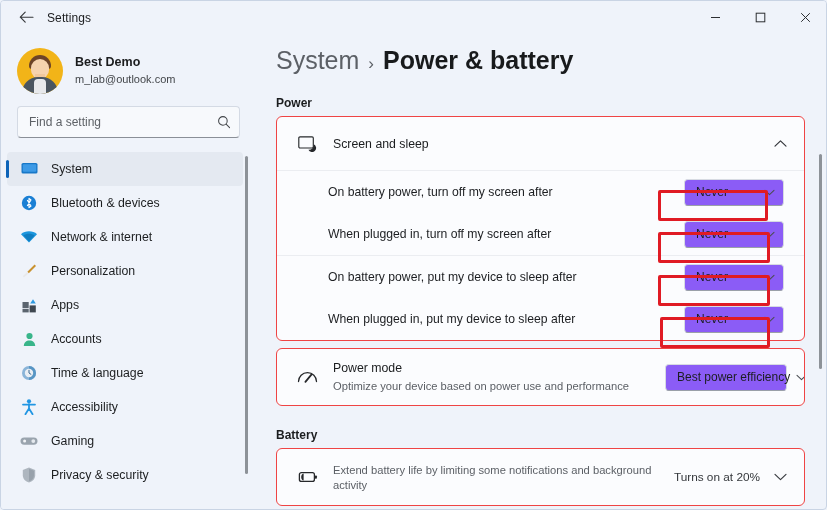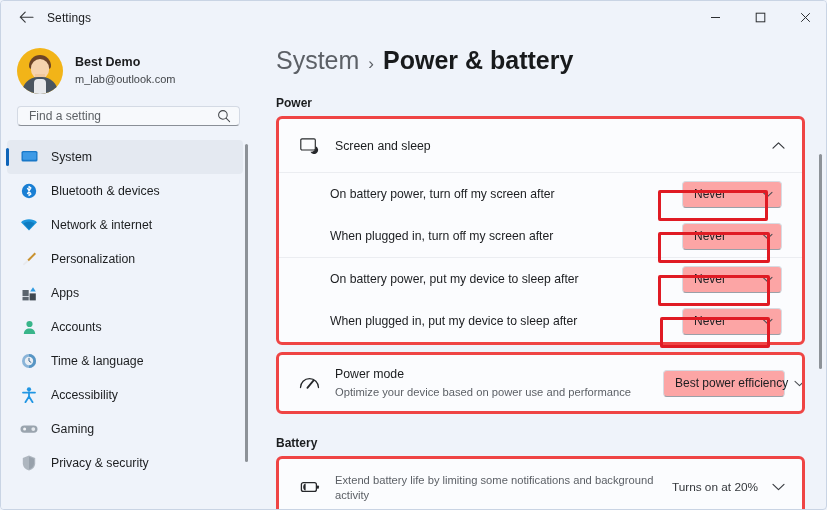--- a/index.html
+++ b/index.html
@@ -100,21 +100,21 @@
   }
   .profile-txt { margin-left: 12px; line-height: 1.25; }
   .profile-name {
     font-size: 12.5px; font-weight: bold; color: #1b1c1e;
   }
   .profile-mail {
     font-size: 11px; color: #43464a; margin-top: 2px;
   }
   .searchwrap {
     margin: 10px 13px 0 16px;
-    height: 20px;
+    height: 32px;
     background: #f7f9fc;
     border: 1px solid #d4dae4;
     border-bottom: 1px solid #8a8f97;
     border-radius: 4px;
     display: flex; align-items: center;
     padding: 0 8px 0 11px;
   }
   .searchwrap input {
     flex: 1;
     border: none; outline: none; background: transparent;
@@ -186,21 +186,21 @@
     font-size: 25px; color: #181a1c; font-weight: bold;
   }
   .section-label {
     font-size: 12px; font-weight: bold; color: #1b1d1f;
     margin: 21px 0 6px 23px;
   }
   .card {
     margin-left: 23px;
     width: 529px;
     background: #fbfcfe;
-    border: 3px solid #ef4444;
+    border: 1px solid #ef4444;
     border-radius: 6px;
     overflow: hidden;
   }
   .card-head {
     height: 53px;
     display: flex; align-items: center;
     padding: 0 17px 0 18px;
   }
   .card-head .hicon {
     width: 24px; margin-right: 14px;
@@ -218,21 +218,21 @@
     display: flex; align-items: center;
     padding: 0 20px 0 51px;
   }
   .settingrow .rlabel {
     flex: 1;
     font-size: 12.2px; color: #1c1e21;
   }
   .dropdown {
     position: relative;
     height: 27px;
-    background: #fca5a5;
+    background: #8b5cf6;
     border: 1px solid #d7dbe2;
     border-bottom-color: #9aa0a8;
     border-radius: 4px;
     display: flex; align-items: center;
     padding: 0 8px 0 11px;
     font-size: 12px; color: #1c1e21;
   }
   .dropdown .dval { flex: 1; white-space: nowrap; }
   .dropdown .dchev { color: #4a4d52; display: flex; margin-left: 6px; }
   .dd-never { width: 100px; }

